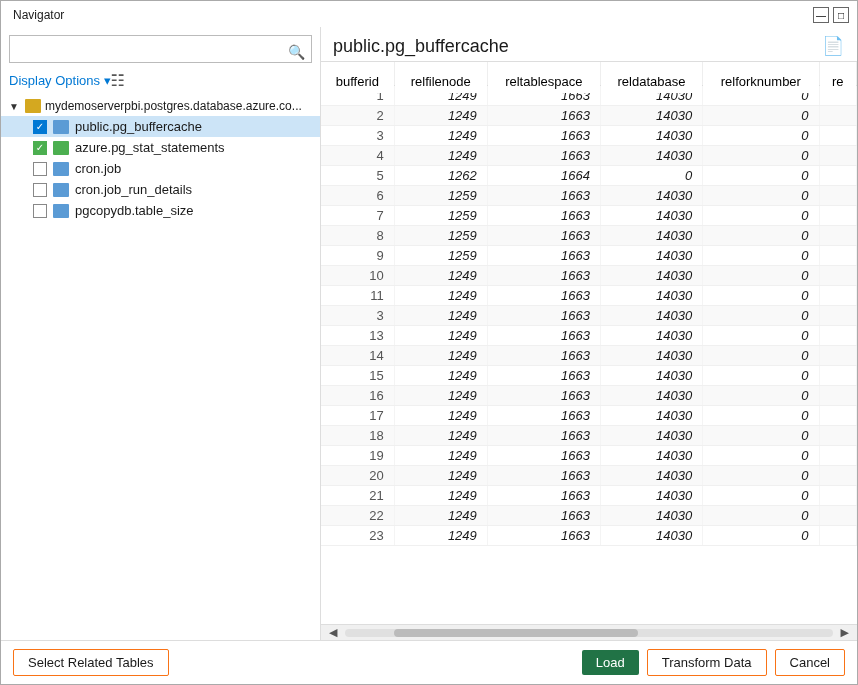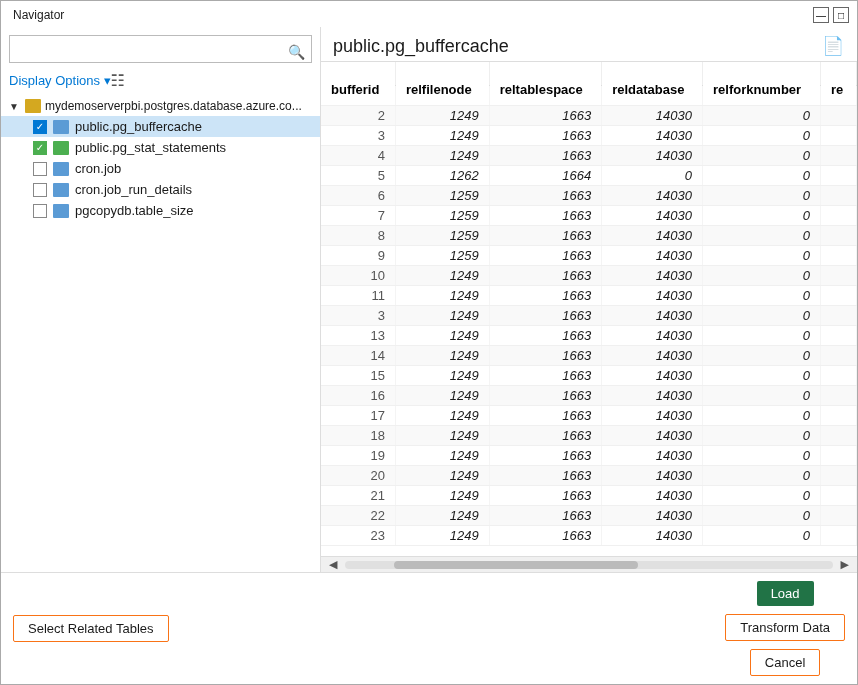--- a/index.html
+++ b/index.html
@@ -207,28 +207,28 @@
       border-top: 1px solid #ddd;
       position: relative;
     }
     .data-table {
       border-collapse: collapse;
       min-width: 100%;
       font-size: 13px;
     }
     .data-table th {
       background: #fff;
-      font-weight: 700;
+      font-weight: 400;
       padding: 4px 10px;
-      text-align: left;
+      text-align: center;
       border-bottom: 1px solid #ddd;
       border-right: 1px solid #eee;
       white-space: nowrap;
       position: sticky;
-      top: 16px;
+      top: 8px;
       z-index: 2;
     }
     .data-table td {
       padding: 2px 10px;
       border-bottom: 1px solid #f0f0f0;
       border-right: 1px solid #f4f4f4;
       text-align: right;
       color: #1a1a1a;
       font-style: italic;
     }
@@ -282,21 +282,20 @@
     }
     .bottom-left {
       display: flex;
       align-items: center;
       gap: 8px;
     }
     .bottom-right {
       display: flex;
       align-items: center;
       gap: 8px;
-      flex-direction: column;
     }
     .btn {
       padding: 5px 14px;
       font-size: 13px;
       cursor: pointer;
       border-radius: 2px;
     }
     .btn-outline {
       border: 1px solid #f97316;
       background: #fff;
@@ -349,21 +348,21 @@
                 <span class="checkbox-check">✓</span>
               </div>
               <span class="table-icon blue"></span>
               <span class="table-label">public.pg_buffercache</span>
             </div>
             <div class="tree-table-node">
               <div class="checkbox-wrap partial">
                 <span class="checkbox-check">✓</span>
               </div>
               <span class="table-icon"></span>
-              <span class="table-label">public.pg_stat_statements</span>
+              <span class="table-label">azure.pg_stat_statements</span>
             </div>
             <div class="tree-table-node">
               <div class="checkbox-wrap"></div>
               <span class="table-icon blue"></span>
               <span class="table-label">cron.job</span>
             </div>
             <div class="tree-table-node">
               <div class="checkbox-wrap"></div>
               <span class="table-icon blue"></span>
               <span class="table-label">cron.job_run_details</span>

